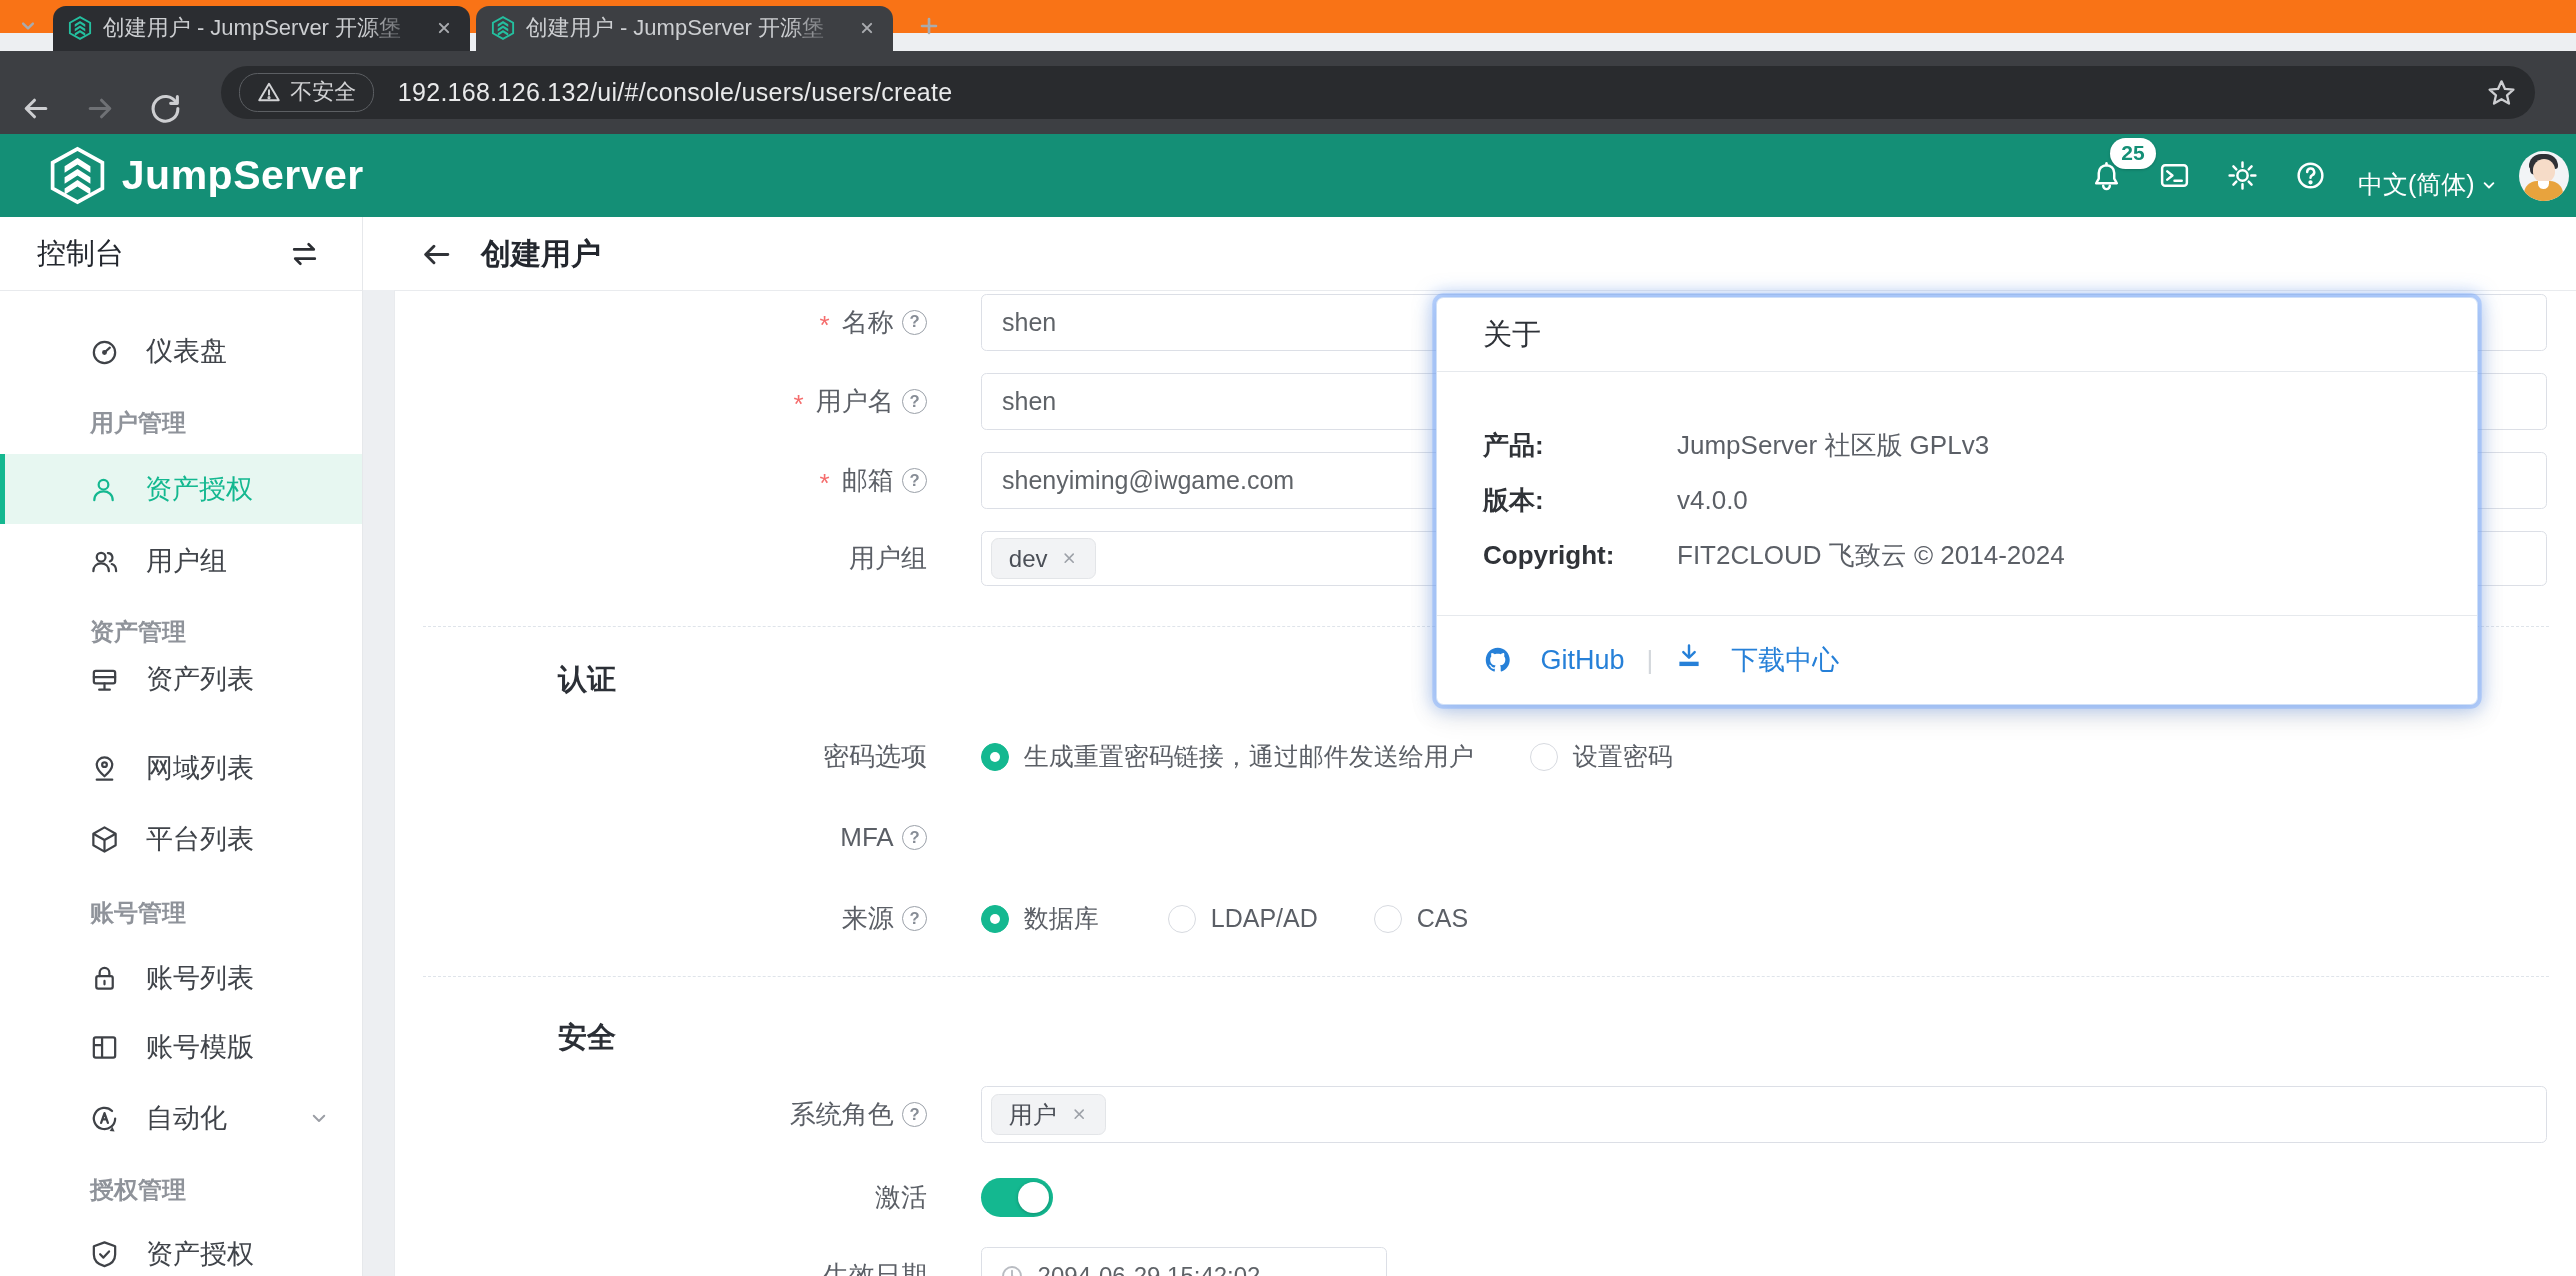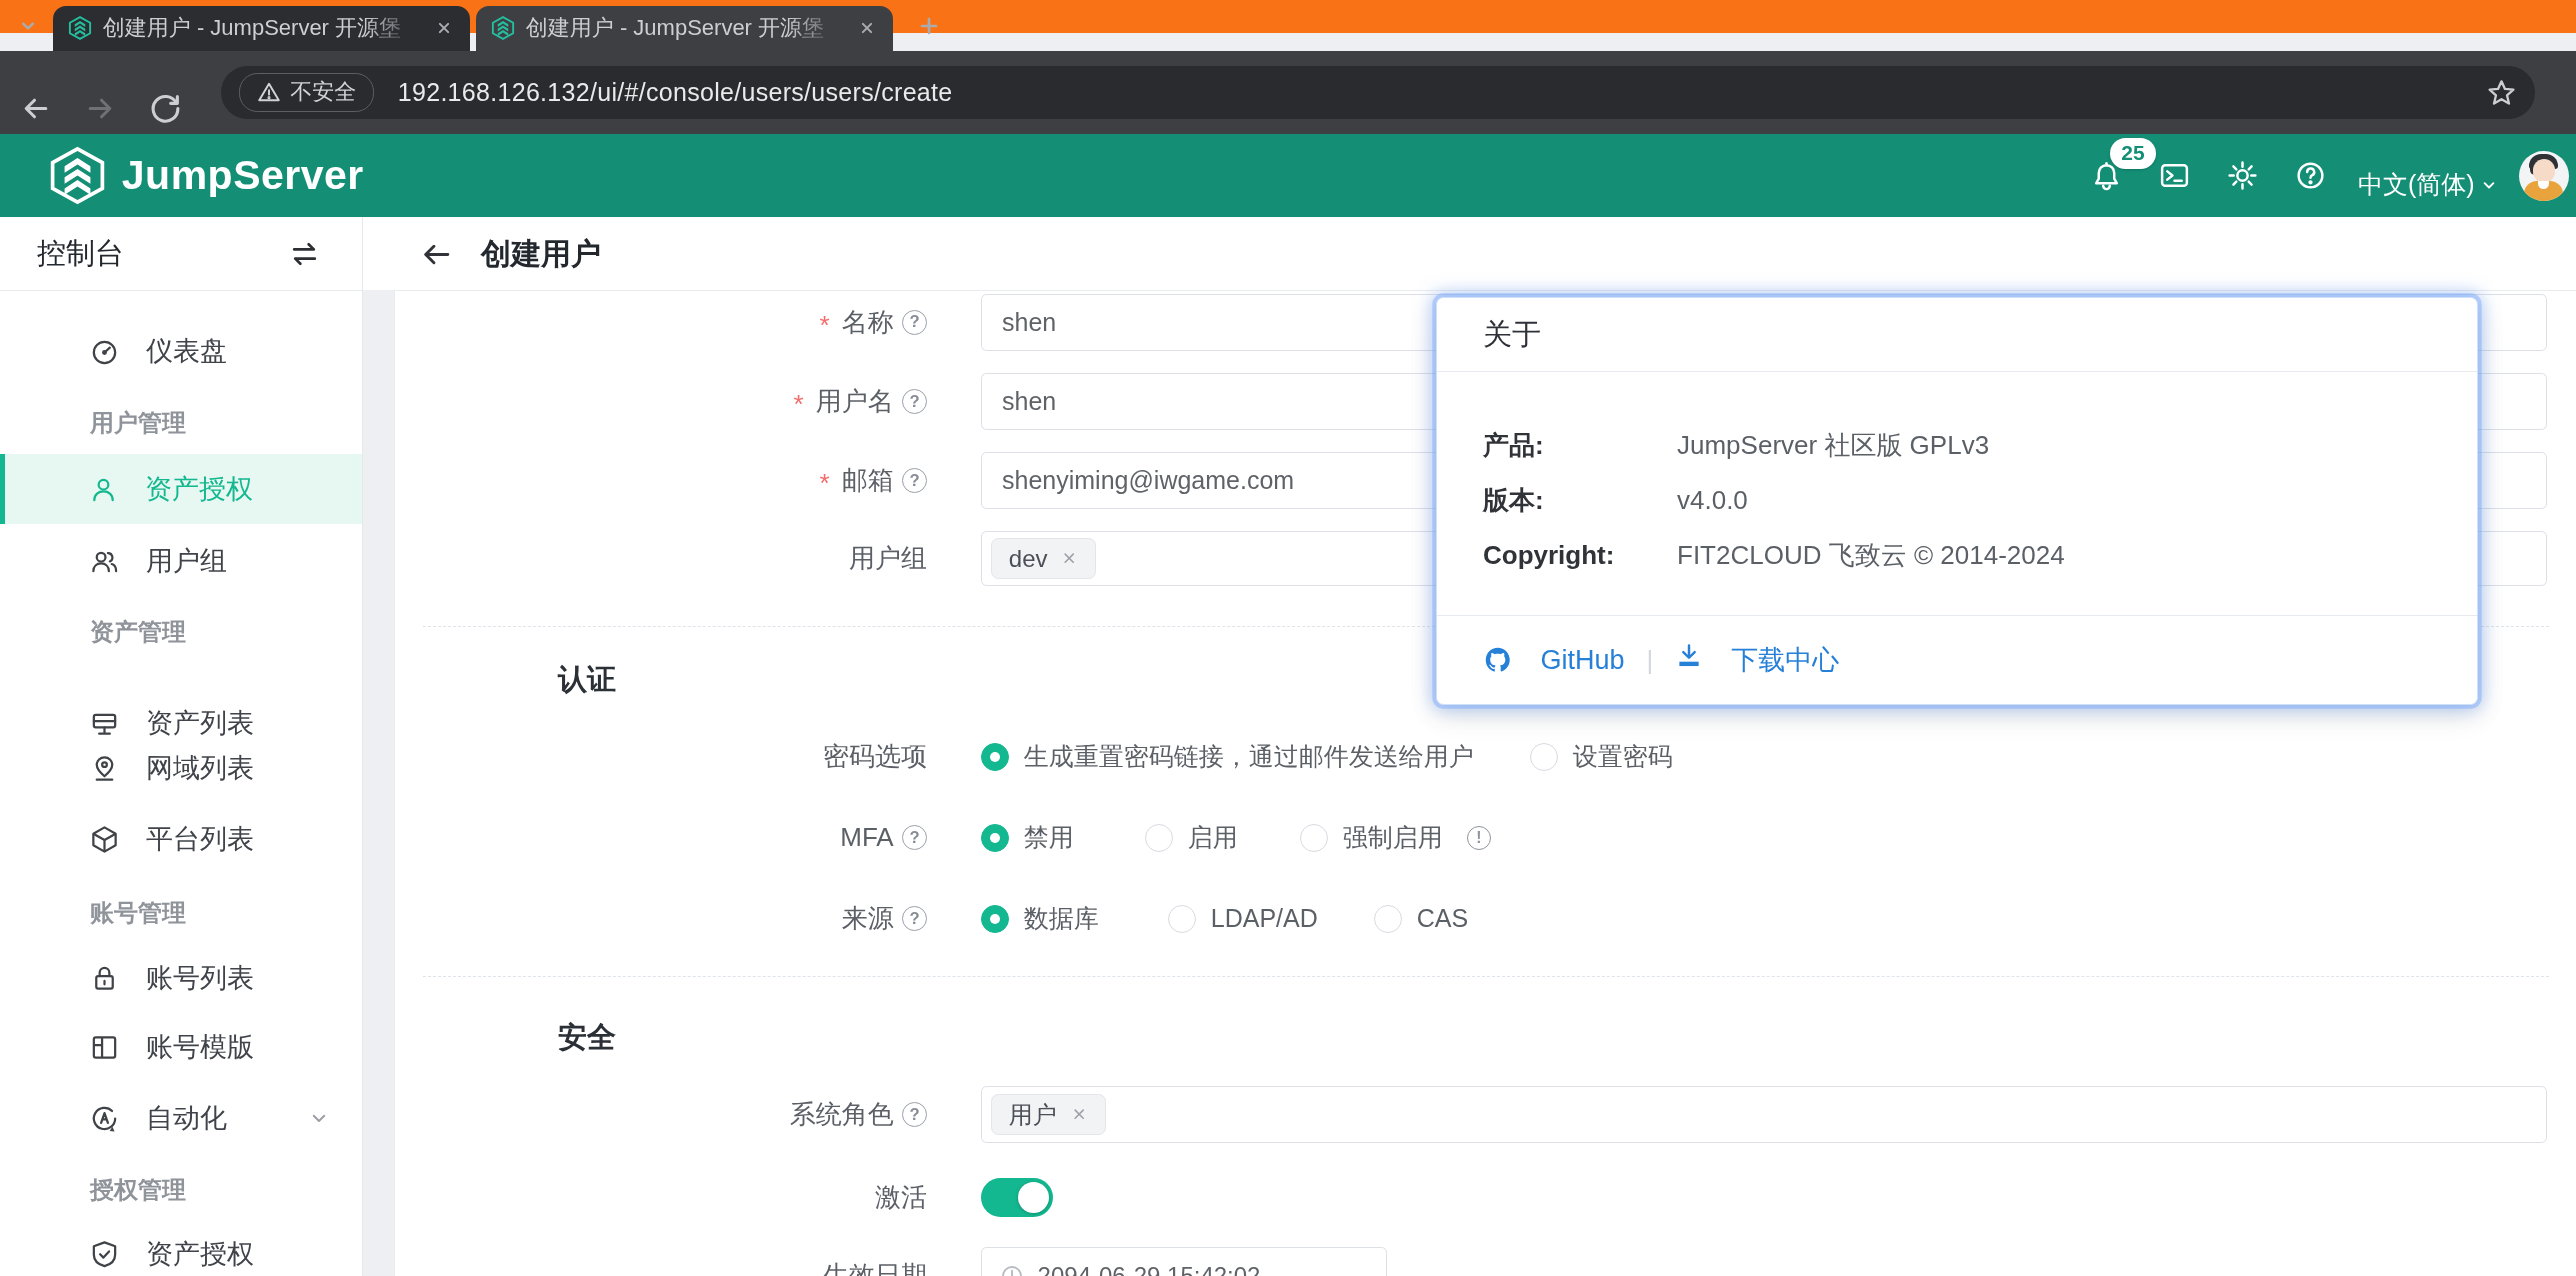--- a/index.html
+++ b/index.html
@@ -278,21 +278,21 @@
           <circle cx="12.5" cy="11.5" r="4.5"></circle>
           <path d="M4.5 26c0-5 3.5-8 8-8s8 3 8 8"></path>
           <path d="M19.5 7.3a4.5 4.5 0 0 1 2 8.6 M23.5 18.6c3 .9 4.5 3.4 4.5 7.4"></path>
         </svg>
     </span>
     <span class="nl">用户组</span>
   </div>
 
   <div class="nav-sec" style="top:399px">资产管理</div>
 
-  <div class="nav-item" style="top:471px">
+  <div class="nav-item" style="top:427px">
     <span class="icon ni">
       <svg width="31" height="31" viewBox="0 0 32 32" fill="none" stroke="currentColor" stroke-width="2.3" stroke-linecap="round" stroke-linejoin="round">
           <rect x="5" y="7" width="22" height="13" rx="2"></rect>
           <path d="M5 13.5h22"></path>
           <path d="M16 20v5 M10.5 26.5h11"></path>
         </svg>
     </span>
     <span class="nl">资产列表</span>
   </div>
 
@@ -445,35 +445,20 @@
           <span>设置密码</span>
         </span>
       </div>
     </div>
 
     <div class="frow" style="top:528px;height:37px">
       <span class="rlabel" style="height:37px">
         <span>MFA</span>
           <span class="helpq"></span>
       </span>
-      <div class="optrow" style="width:1566px">
-        <span class="opt" style="left:0">
-          <span class="radio sel"></span>
-          <span>禁用</span>
-        </span>
-        <span class="opt" style="left:164px">
-          <span class="radio"></span>
-          <span>启用</span>
-        </span>
-        <span class="opt" style="left:319px">
-          <span class="radio"></span>
-          <span>强制启用</span>
-          <span class="infoq"></span>
-        </span>
-      </div>
     </div>
 
     <div class="frow" style="top:609px;height:37px">
       <span class="rlabel" style="height:37px">
         <span>来源</span>
           <span class="helpq"></span>
       </span>
       <div class="optrow" style="width:1566px">
         <span class="opt" style="left:0">
           <span class="radio sel"></span>

